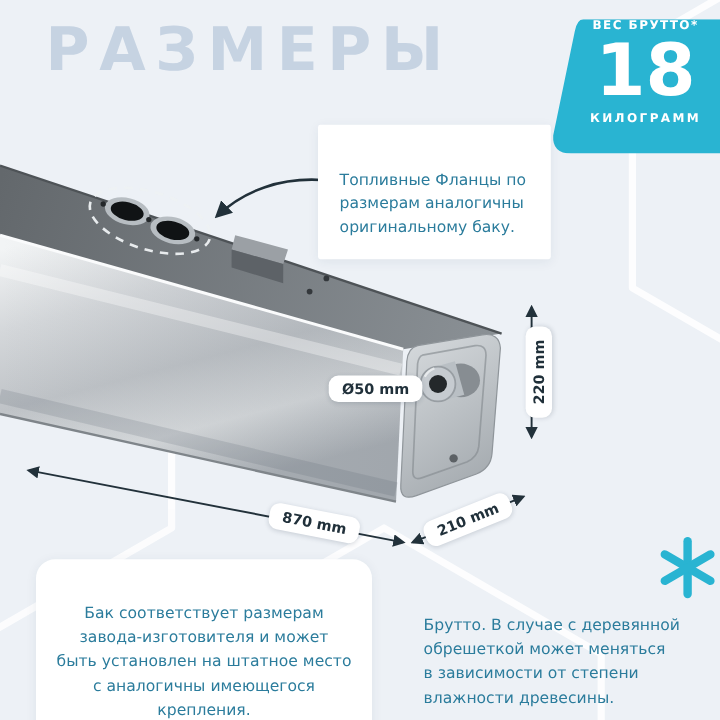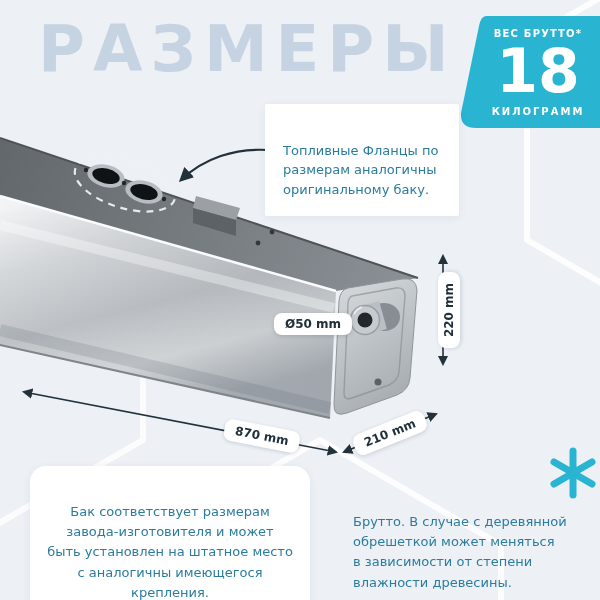--- a/index.html
+++ b/index.html
@@ -4,29 +4,29 @@
 <style>
   html,body{margin:0;padding:0;background:#dfe6ee;}
   .stage{
     position:relative;width:600px;height:600px;overflow:hidden;
     background:#edf1f6;
     font-family:"DejaVu Sans","Liberation Sans",sans-serif;
   }
   .layer{position:absolute;left:0;top:0;width:600px;height:600px;}
   .page-title{
     position:absolute;left:38px;top:14px;
-    font-size:64px;font-weight:800;letter-spacing:8px;
+    font-size:50px;font-weight:800;letter-spacing:8px;
     color:#c6d3e2;line-height:1.1;user-select:none;
   }
   
   .badge{position:absolute;top:16px;right:0;width:150px;height:112px;}
   .badge svg{position:absolute;left:0;top:0;}
   .badge-content{
     position:absolute;left:26px;right:0;top:0;bottom:0;
-    display:flex;flex-direction:column;align-items:center;justify-content:center;
+    display:flex;flex-direction:column;align-items:center;justify-content:flex-start;
     color:#ffffff;text-align:center;
   }
   .badge-label{font-size:10px;font-weight:700;letter-spacing:1.2px;margin-bottom:2px;}
   .badge-value{font-size:60px;font-weight:700;line-height:1;}
   .badge-unit{font-size:10px;font-weight:700;letter-spacing:2px;margin-top:5px;}
   
   .callout{
     position:absolute;left:265px;top:104px;width:194px;box-sizing:border-box;
     background:#ffffff;border-radius:2px;padding:17px 18px;
     color:#2b7c9c;font-size:13px;line-height:1.5;white-space:pre-line;

